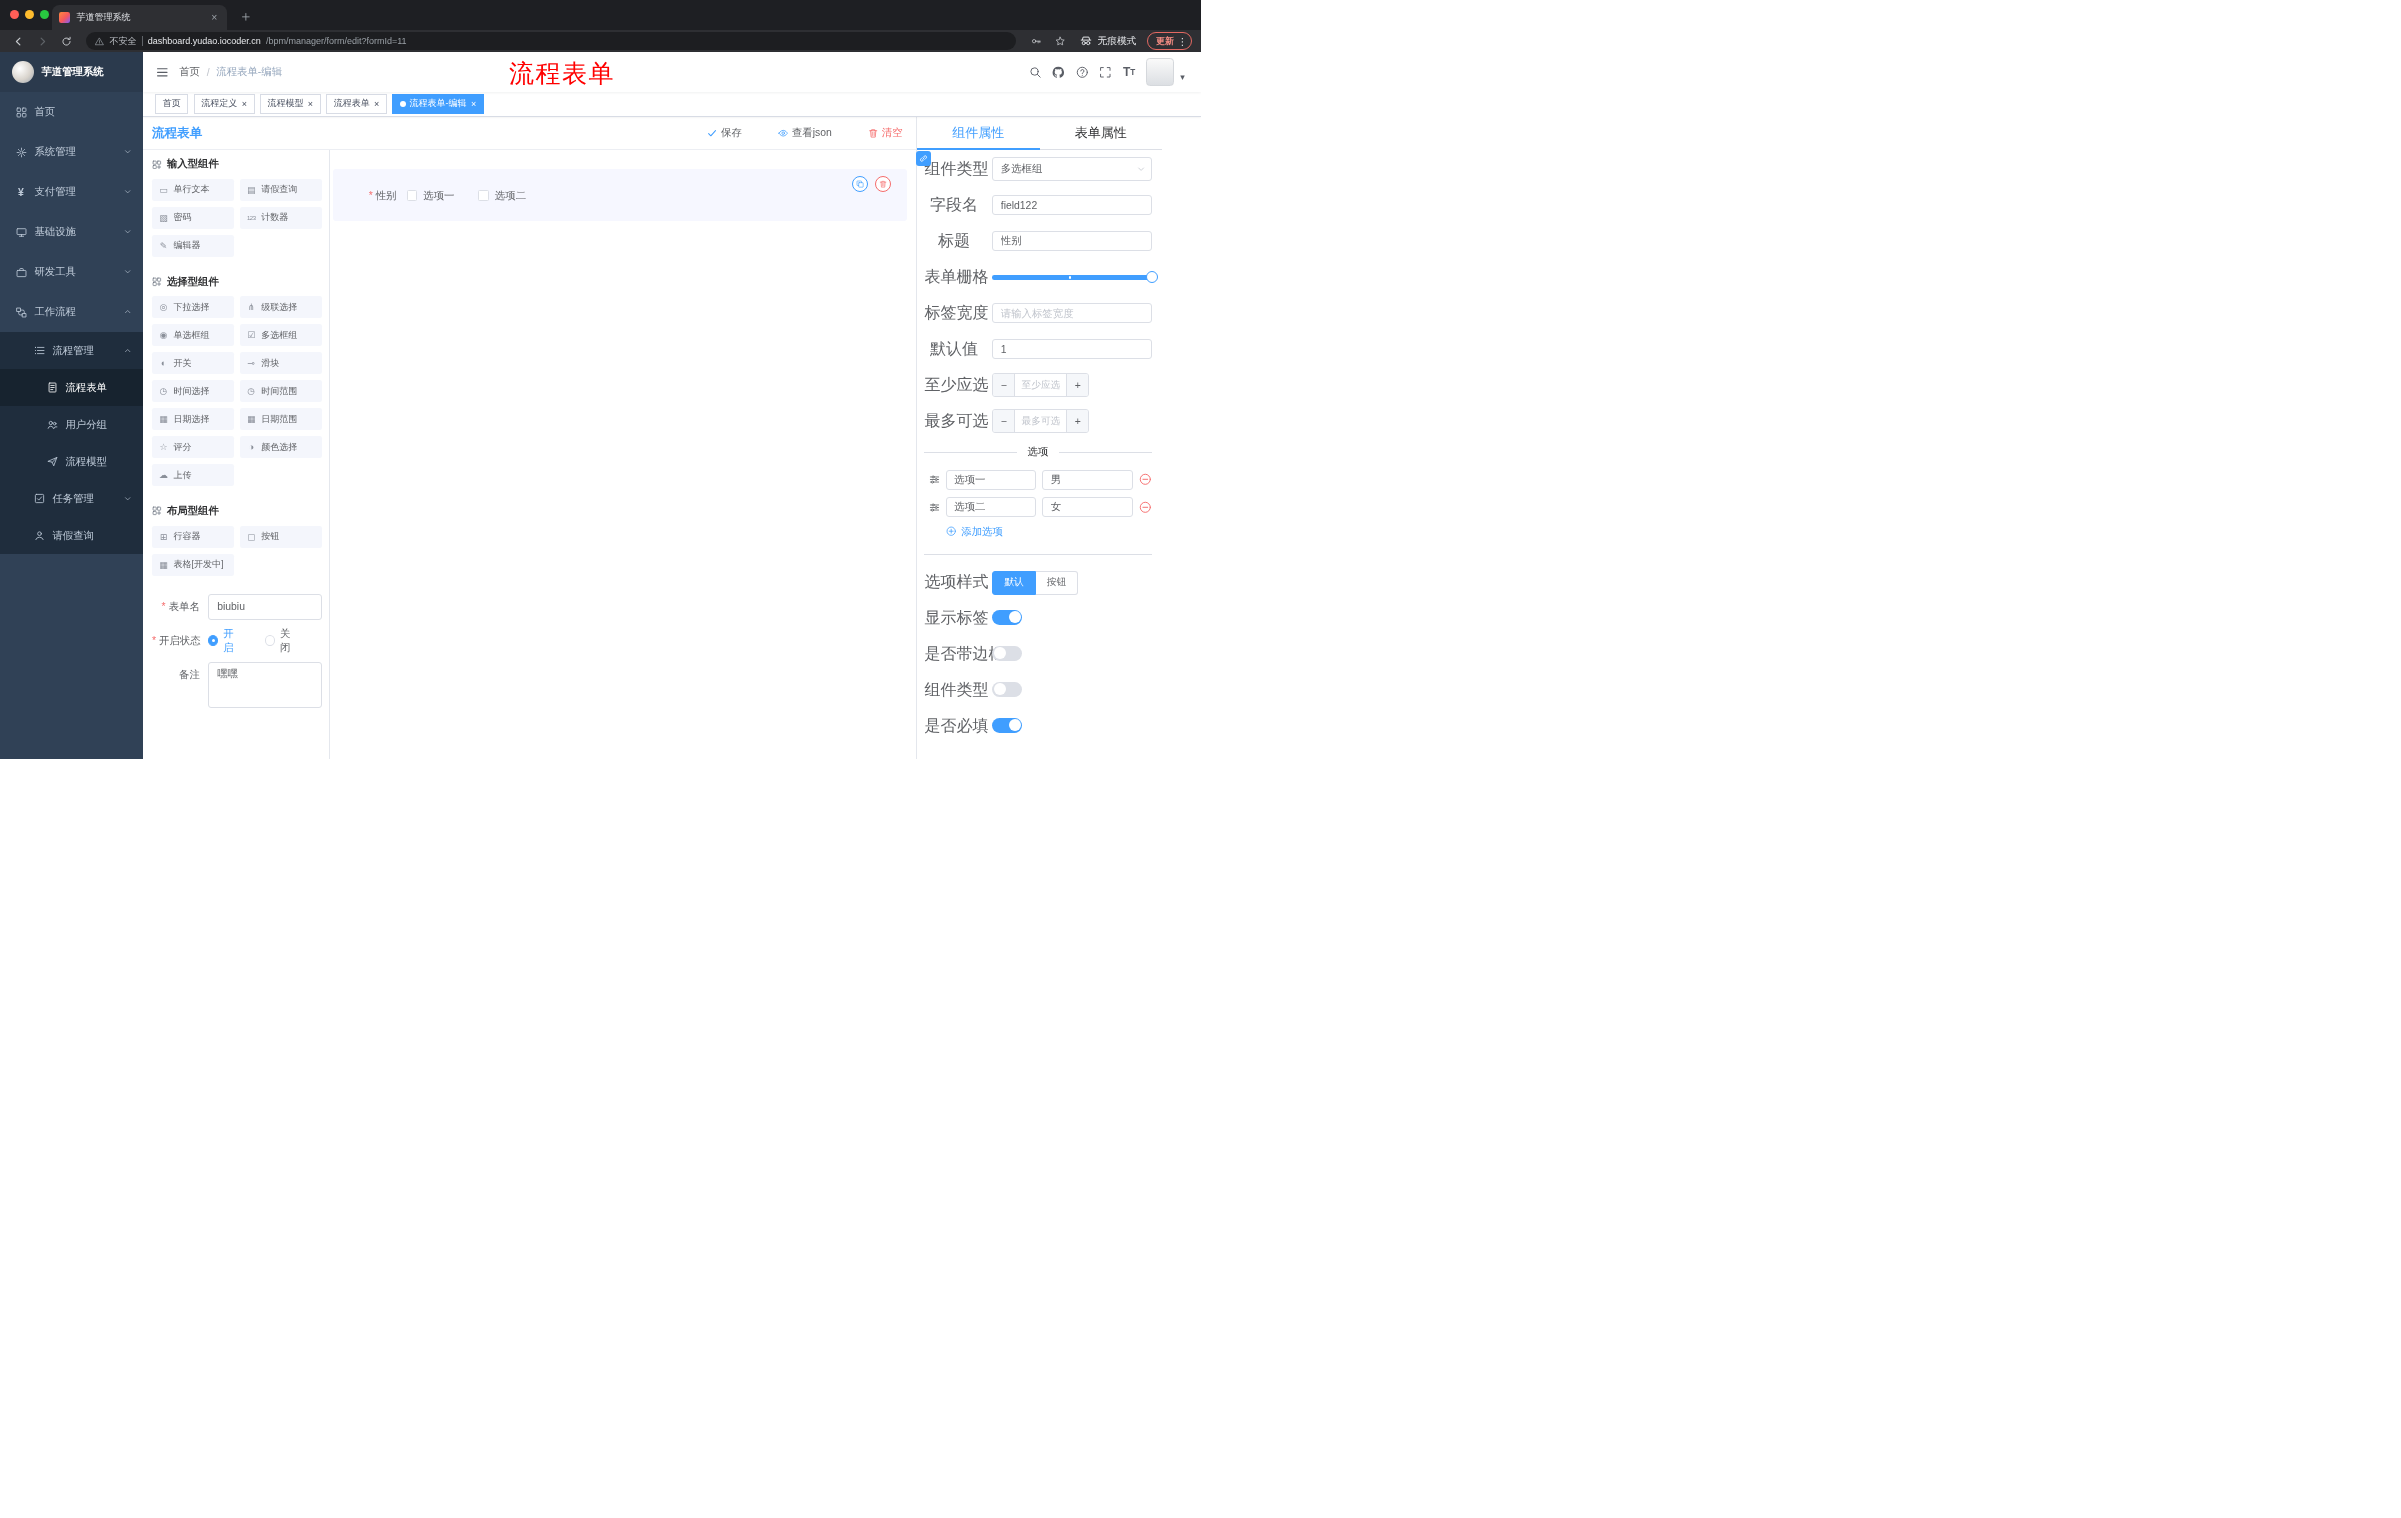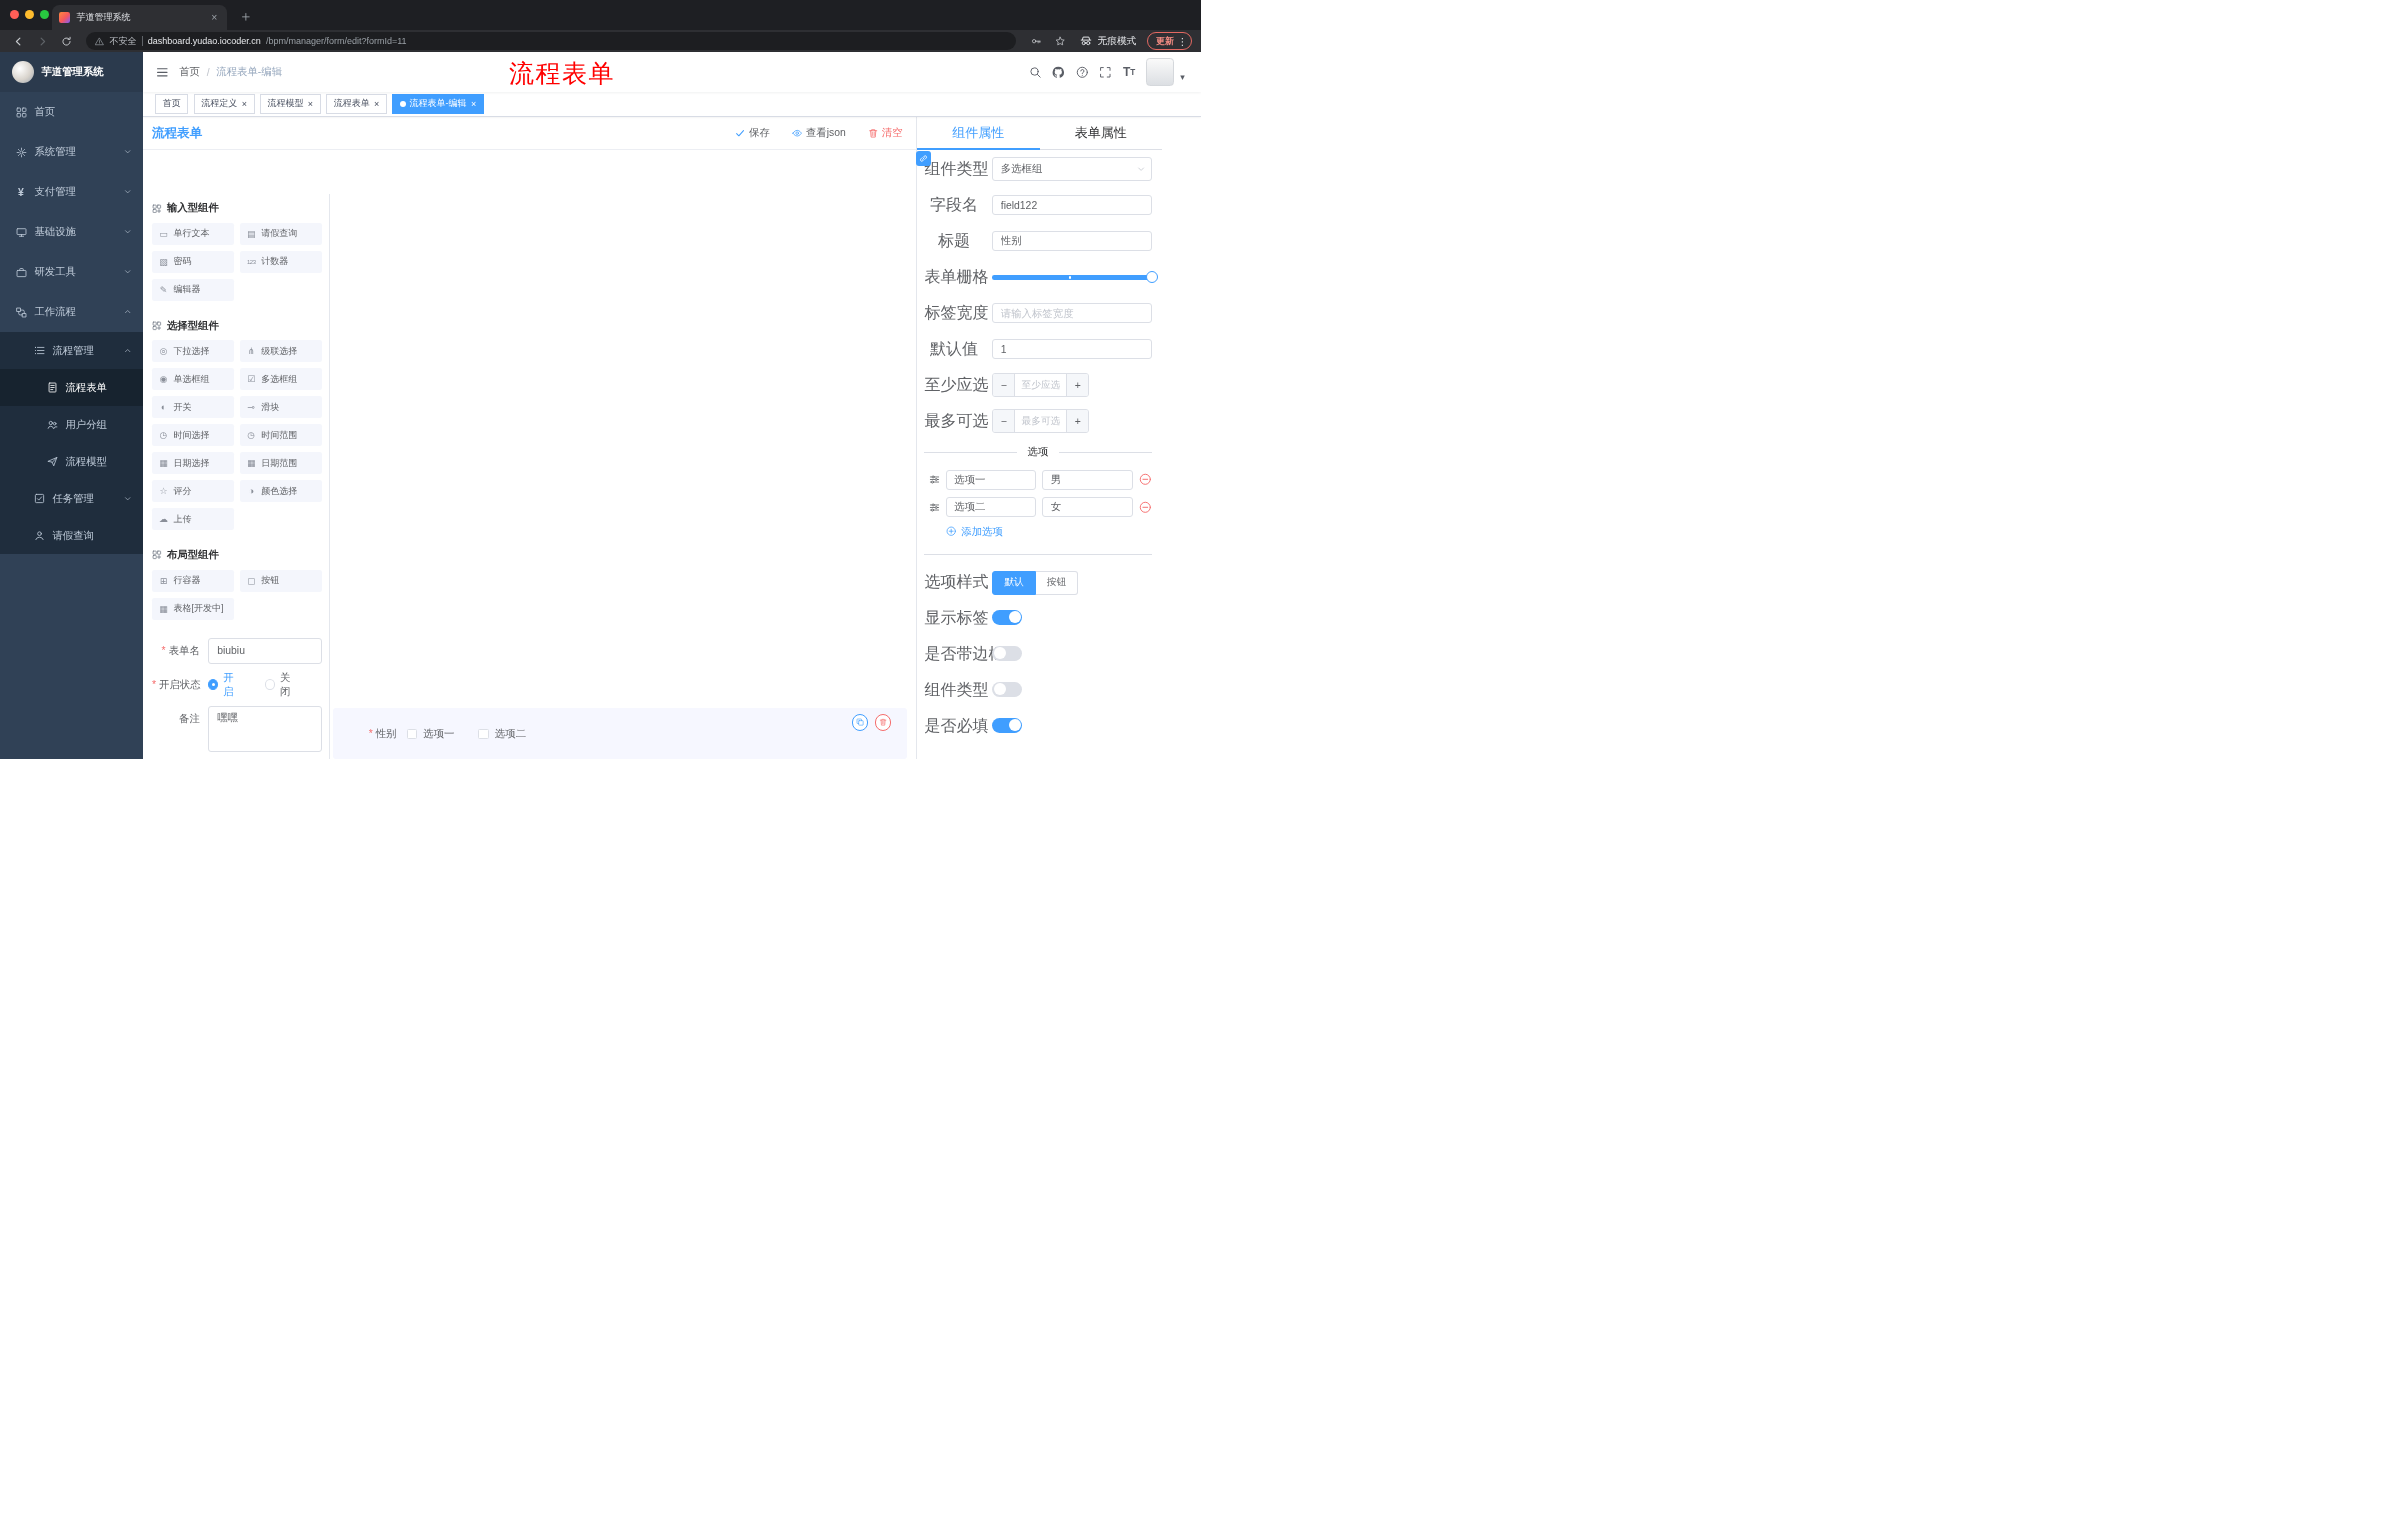--- a/index.html
+++ b/index.html
@@ -71,26 +71,26 @@
   .tag { height:19.3px; display:inline-flex; align-items:center; gap:3.7px; padding:0 6.7px; border:0.7px solid #d8dce5; background:#fff; color:#495060; font-size:9px; cursor:pointer; white-space:nowrap; }
   .tag .tdot { width:6px; height:6px; border-radius:50%; background:#fff; }
   .tag .tclose { font-size:9px; margin-left:0.7px; }
   .tag.active { background:#409EFF; border-color:#409EFF; color:#fff; }
 
   
   .content { flex:1; min-height:0; display:flex; }
   .workspace { flex:1; min-width:0; display:flex; flex-direction:column; border-right:0.7px solid #e4e7ed; }
   .ws-header { height:33px; flex-shrink:0; display:flex; align-items:center; padding:0 13.4px 0 7.4px; border-bottom:0.7px solid #eceef3; }
   .ws-title { color:#409EFF; font-size:12.6px; font-weight:bold; padding-left:1.5px; }
-  .ws-actions { margin-left:auto; display:flex; align-items:center; gap:22px; font-size:10.4px; }
+  .ws-actions { margin-left:auto; display:flex; align-items:center; gap:36px; font-size:10.4px; }
   .action { display:flex; align-items:center; gap:3.7px; color:#606266; cursor:pointer; }
   .action .aicon { color:#409EFF; font-size:10.4px; display:flex; font-style:normal; }
   .action.danger { color:#F56C6C; }
   .action.danger .aicon { color:#F56C6C; }
-  .ws-body { flex:1; min-height:0; display:flex;align-items:flex-end; }
+  .ws-body { flex:1; min-height:0; display:flex; }
 
   
   .left-panel { width:187px; flex-shrink:0; border-right:0.7px solid #e4e7ed; padding:0 7.4px 7.4px 9px; overflow:hidden; }
   .group-title { display:flex; align-items:center; gap:5.2px; font-size:10.4px; font-weight:bold; color:#303133; margin:18px 0 7.4px; }
   .group-title:first-child { margin-top:7.4px; }
   .gicon { color:#6b7480; font-size:9.7px; display:flex; }
   .group-grid { display:grid; grid-template-columns:repeat(2,1fr); gap:6px; }
   .citem { height:22px; background:#f4f6fc; border-radius:2.2px; display:flex; align-items:center; gap:4.5px; padding:0 6px; font-size:9px; color:#606266; cursor:move; white-space:nowrap; overflow:hidden; }
   .glyph { color:#8a8f99; font-size:9px; width:11px; text-align:center; flex-shrink:0; }
   .glyph.tiny { font-size:6px; letter-spacing:-0.4px; }

